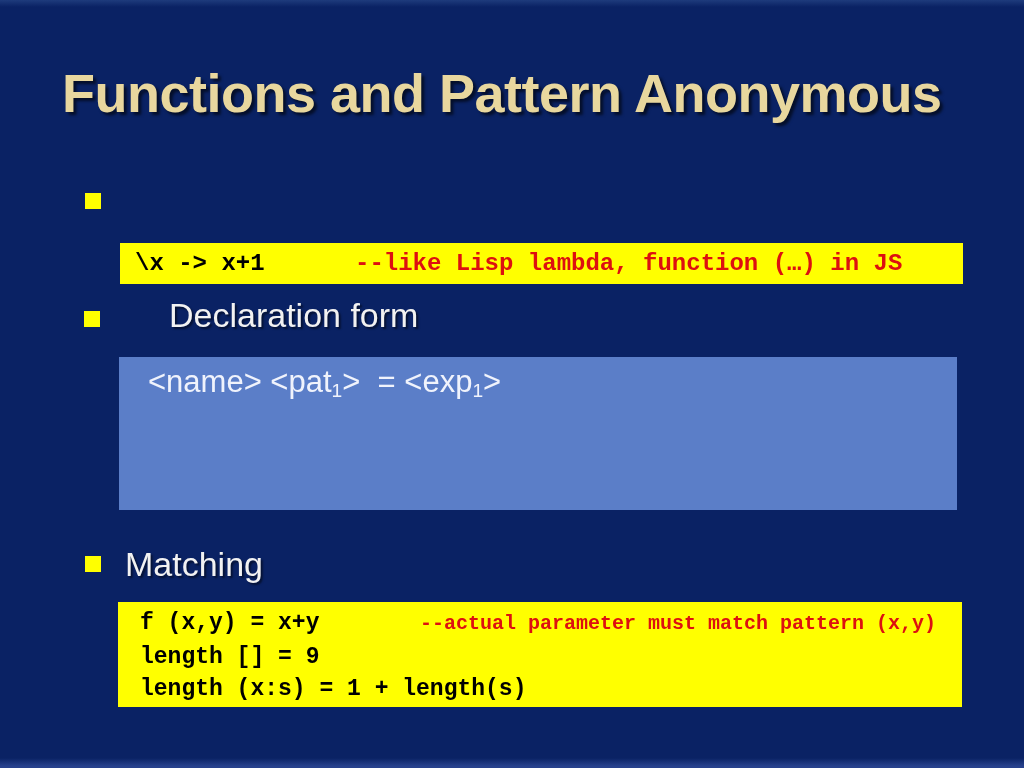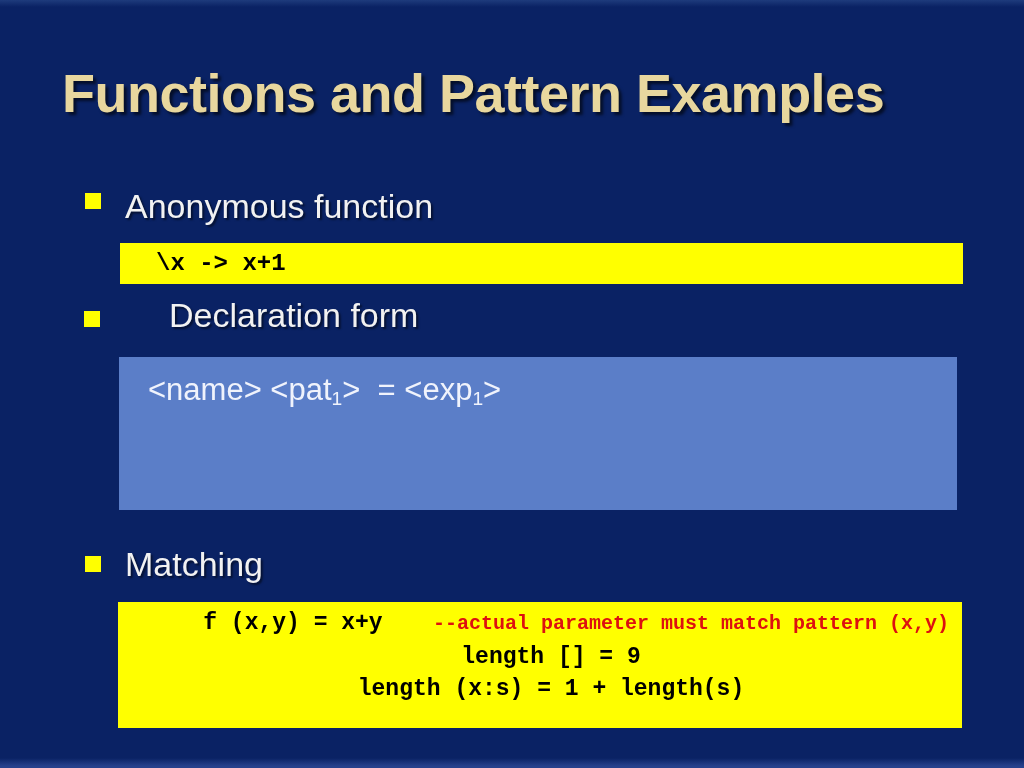--- a/index.html
+++ b/index.html
@@ -44,59 +44,57 @@
   .heading-2{top:298px;margin-left:44px;}
   .heading-3{top:547px;}
   .code-box-1{
     position:absolute;left:120px;top:243px;width:843px;height:41px;
     background:var(--code-box-bg);
     display:flex;align-items:center;
     font-family:"Liberation Mono",monospace;font-weight:bold;font-size:24px;
     white-space:pre;
   }
   .code-box-1 .cb1-code{
-    display:inline-block;margin-left:36px;width:220px;
+    display:inline-block;margin-left:15px;width:220px;
     color:var(--code-text);
   }
   .code-box-1 .cb1-comment{
     color:var(--comment-text);
   }
   .decl-box{
     position:absolute;left:119px;top:357px;width:838px;height:153px;
     background:var(--declaration-box-bg);
-    padding:8px 0 0 29px;
+    padding:0 0 0 29px;
     font-size:31px;line-height:49px;color:var(--declaration-text);
   }
   .decl-line{white-space:pre;}
   .decl-line sub{font-size:0.62em;vertical-align:-0.28em;line-height:0;}
   .ex-box{
-    position:absolute;left:118px;top:602px;width:844px;height:126px;
+    position:absolute;left:118px;top:602px;width:844px;height:105px;
     background:var(--code-box-bg);
     padding:5px 0 0 22px;
     font-family:"Liberation Mono",monospace;font-weight:bold;font-size:23px;
     line-height:32.5px;
-    text-align:center;
   }
   .ex-line{white-space:pre;}
   .ex-code{display:inline-block;min-width:1px;color:var(--code-text);}
   .ex-line.has-comment .ex-code{width:280px;}
   .ex-comment{color:var(--comment-text);font-size:20px;}
 </style>
 </head>
 <body>
 
 <div class="slide">
 
-  <div class="slide-title">Functions and Pattern Examples</div>
+  <div class="slide-title">Functions and Pattern Anonymous</div>
 
   <div class="bullet bullet-1"></div>
-  <div class="heading heading-1">Anonymous function</div>
 
   <div class="code-box-1">
-    <span class="cb1-code">\x -&gt; x+1</span>
+    <span class="cb1-code">\x -&gt; x+1</span><span class="cb1-comment">--like Lisp lambda, function (…) in JS</span>
   </div>
 
   <div class="bullet bullet-2"></div>
   <div class="heading heading-2">Declaration form</div>
 
   <div class="decl-box">
       <div class="decl-line">&lt;name&gt; &lt;pat<sub>1</sub>&gt;  = &lt;exp<sub>1</sub>&gt;</div>
     </div>
 
   <div class="bullet bullet-3"></div>

